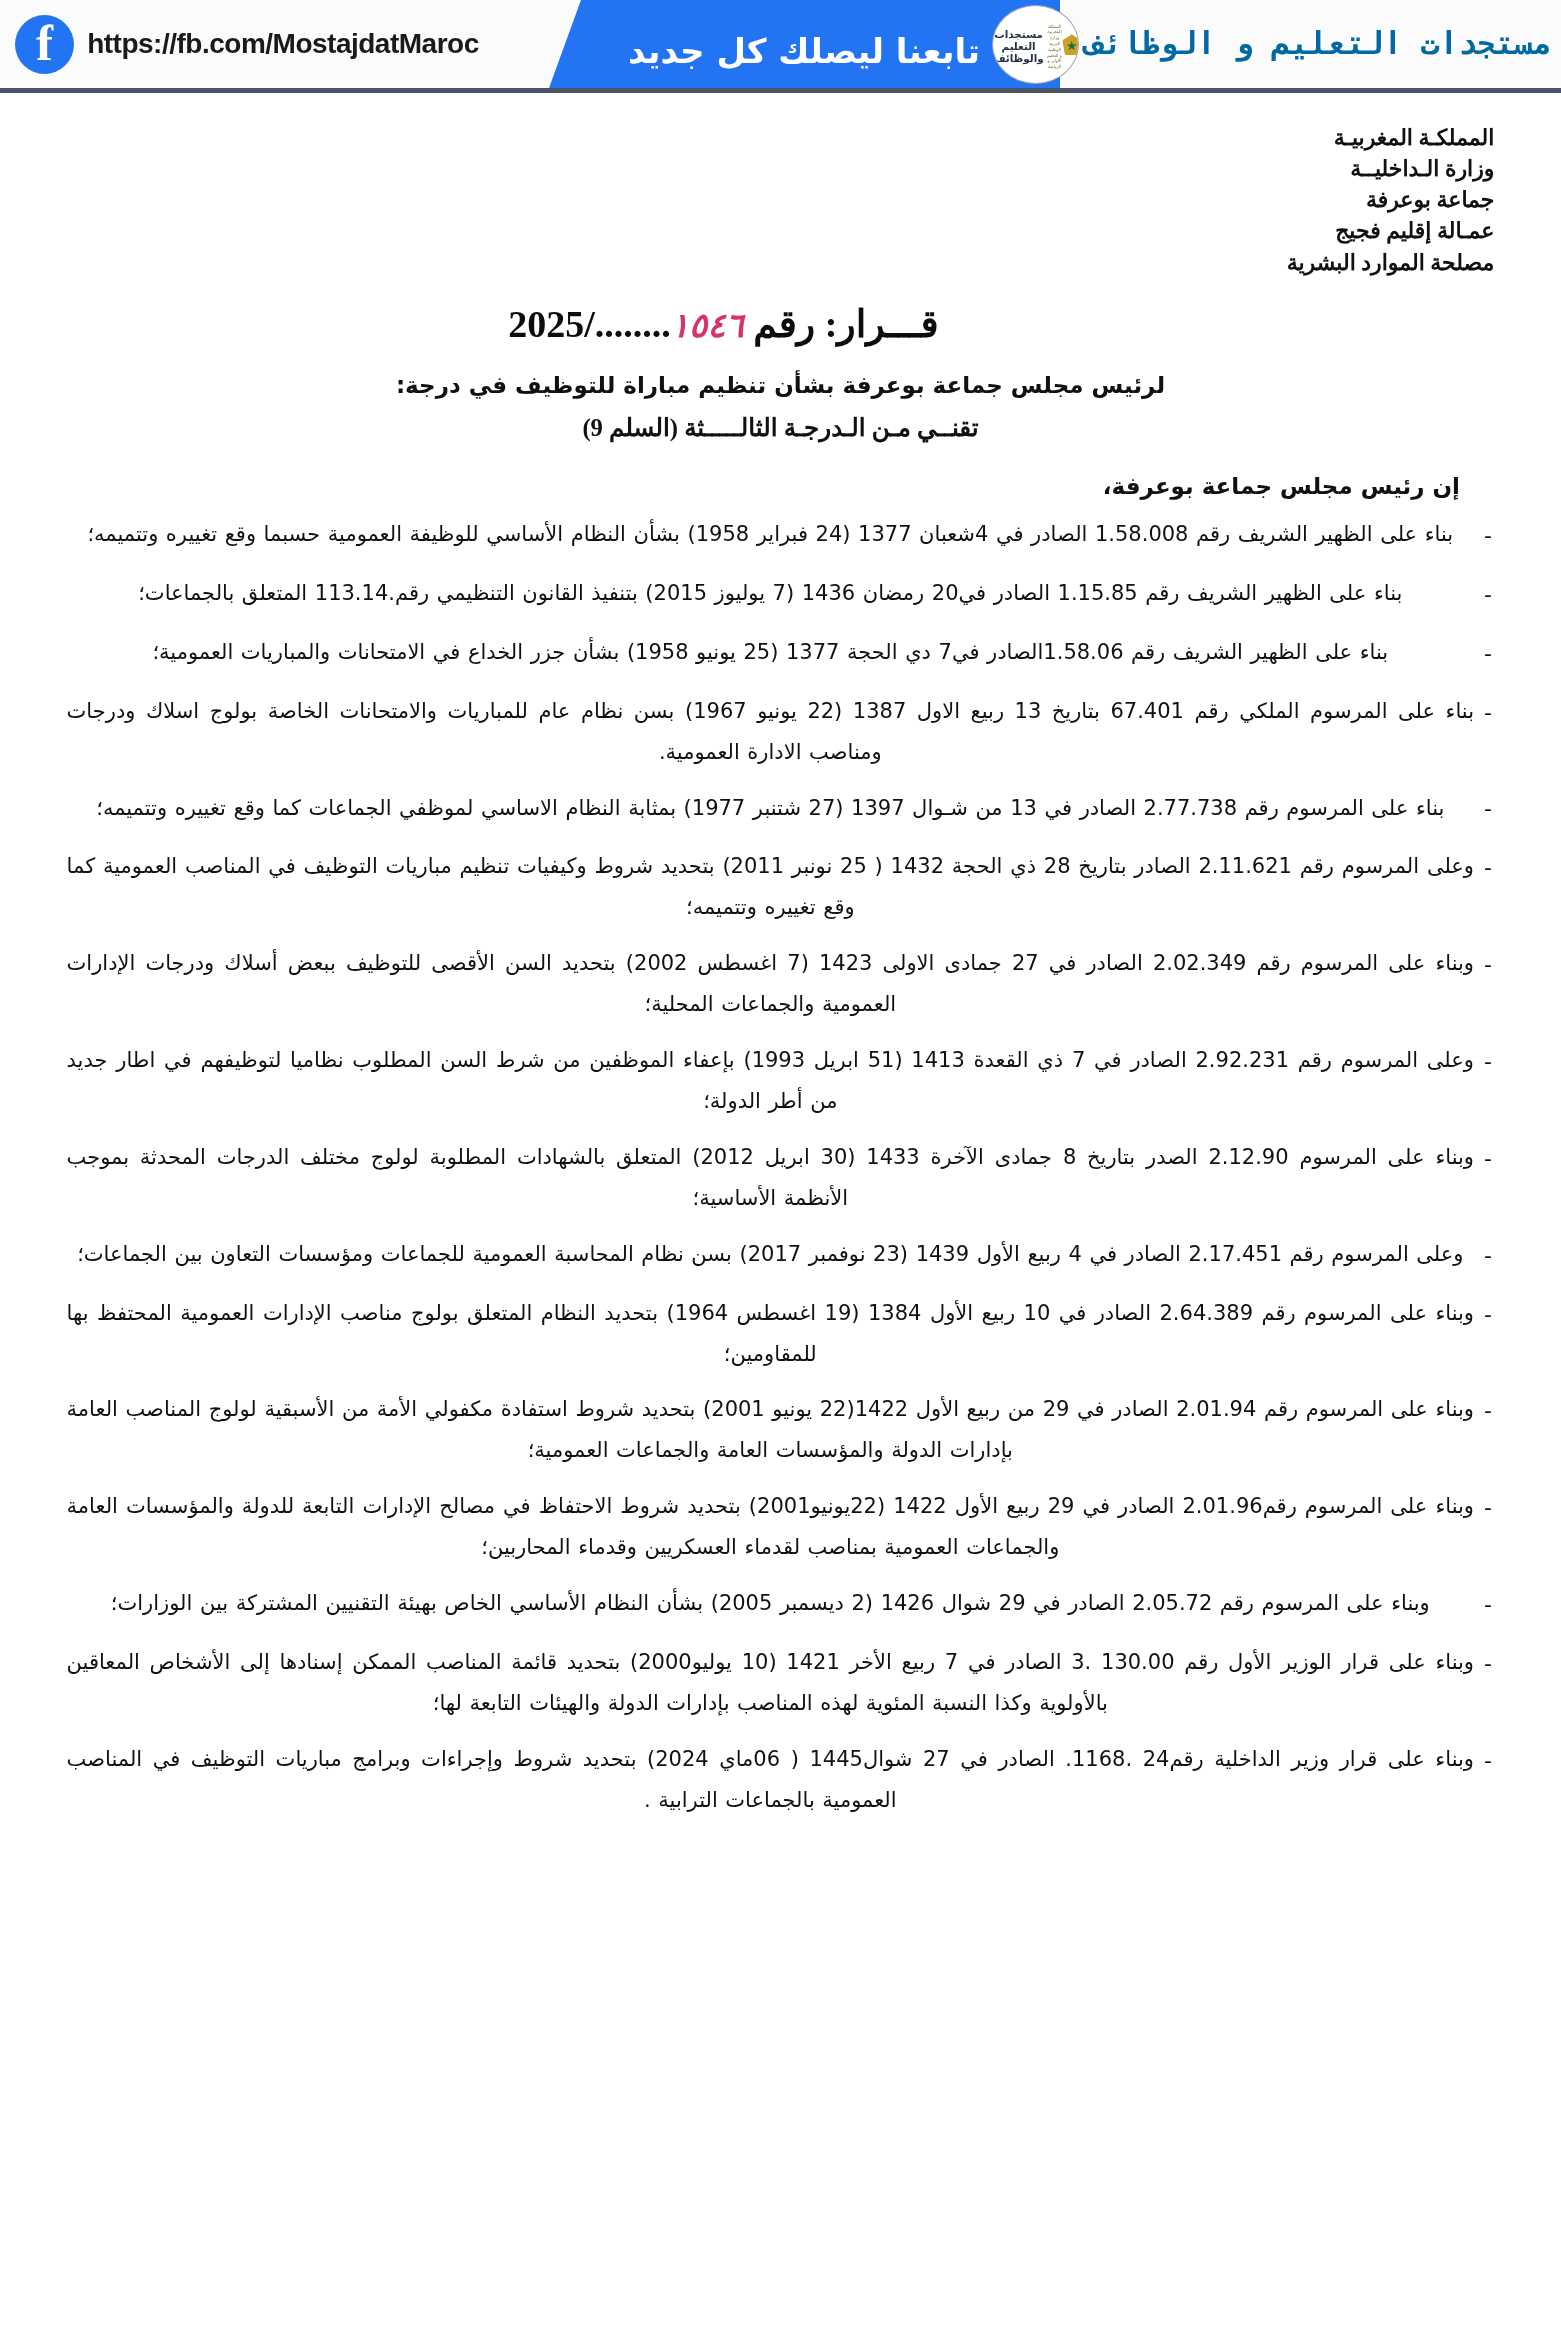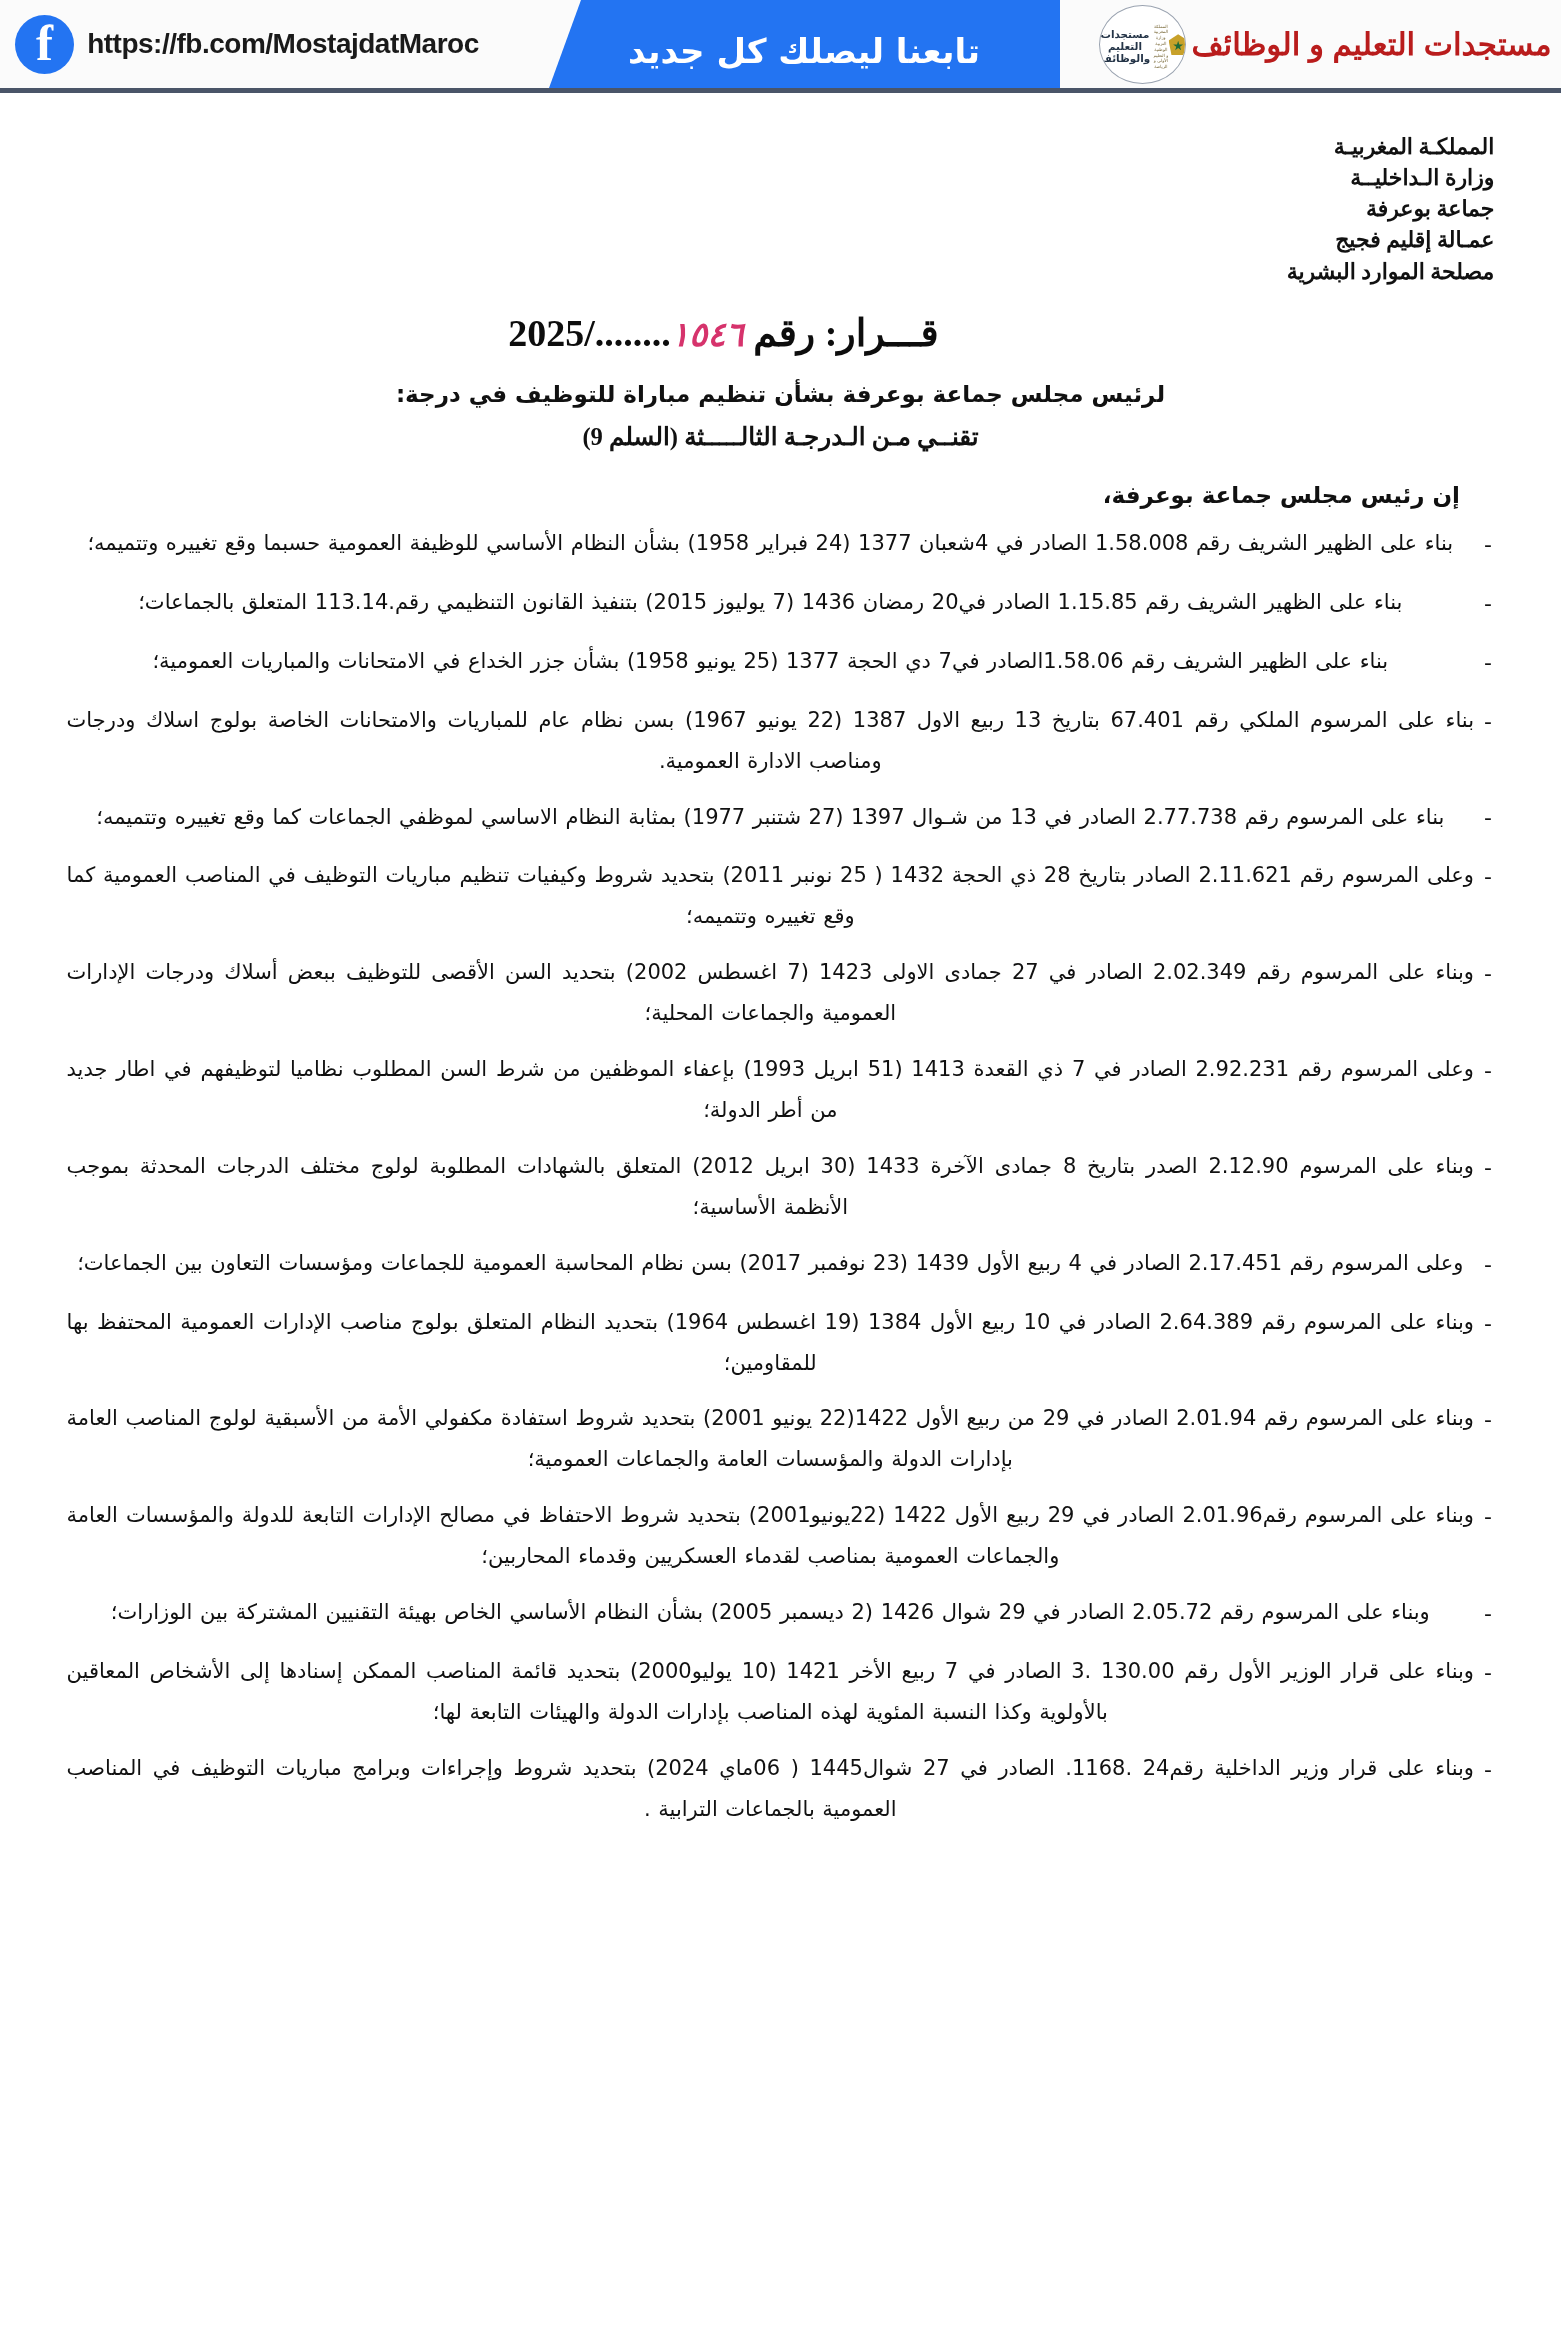--- a/index.html
+++ b/index.html
@@ -103,24 +103,24 @@
     position: absolute;
     right: 0; top: 0;
     height: 88px;
     display: flex;
     align-items: center;
     padding-right: 9.5px;
     z-index: 3;
   }
 
   .banner-brand {
-    font-family: Liberation Sans, sans-serif;
+    font-family: Liberation Mono, monospace;
     font-weight: bold;
     font-size: 31px;
-    color: #b91c1c;
+    color: #0369a1;
     white-space: nowrap;
     margin-left: 5.7px;
   }
 
   .brand-logo {
     width: 87px; height: 79px;
     border: 1.4px solid #9aa3b0;
     border-radius: 50%;
     background: #ffffff;
     position: relative;
@@ -180,21 +180,21 @@
 
   
   .doc {
     padding: 21px 59px 38px 59px;
     position: relative;
   }
 
   .letterhead {
     text-align: left;
     direction: rtl;
-    margin-top: 17px;
+    margin-top: 8px;
     margin-right: auto;
     width: 100%;
   }
   .letterhead-inner {
     width: 100%;
     text-align: right;
     padding-right: 7.6px;
   }
   .lh-line {
     font-family: "Liberation Serif", serif;

